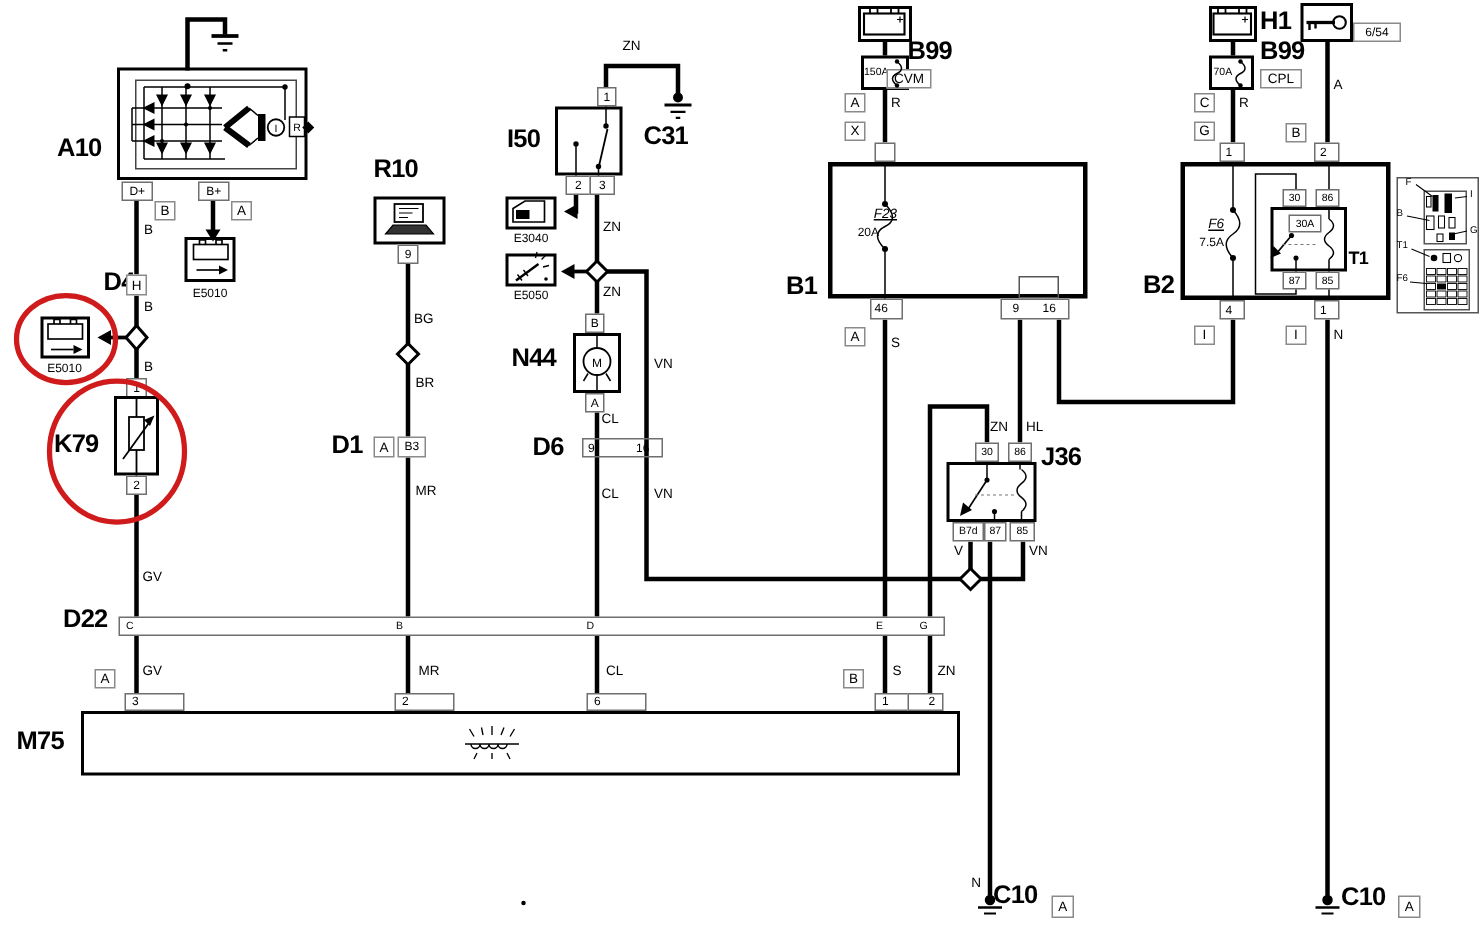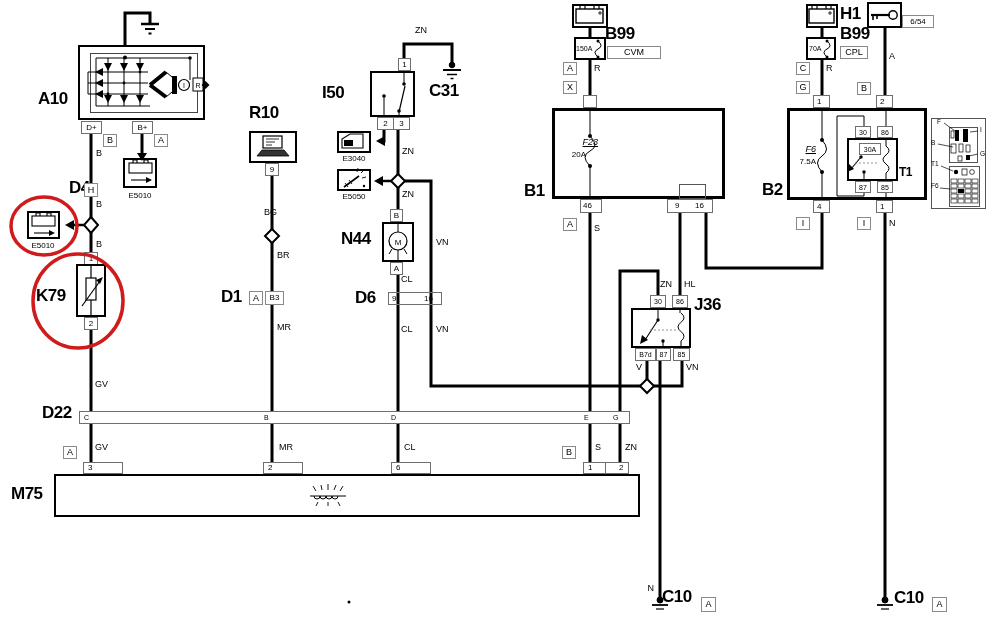--- a/index.html
+++ b/index.html
@@ -97,21 +97,21 @@
       <span>9</span>
     </div>
   <span class="ref" style="left:221px;top:288px">D1</span>
   <div class="tag" style="left:249px;top:291px;height:14px">
       <span>A</span>
     </div>
   <div class="tag" style="left:265px;top:291px;width:19px;height:14px;font-size:8px">
       <span>B3</span>
     </div>
 
-  <span class="ref" style="left:322px;top:84px">I50</span>
+  <span class="ref" style="left:338px;top:84px">I50</span>
   <div class="pin" style="left:398px;top:58px;width:13px;height:13px">
       <span>1</span>
     </div>
   <div class="comp" style="left:370px;top:71px;width:45px;height:46px"></div>
   <div class="pin" style="left:377px;top:117px;width:17px;height:13px">
       <span>2</span>
     </div>
   <div class="pin" style="left:393px;top:117px;width:17px;height:13px">
       <span>3</span>
     </div>
@@ -132,21 +132,21 @@
     </div>
   <span class="ref" style="left:355px;top:289px">D6</span>
   <div class="pin open" style="left:388px;top:292px;width:54px;height:13px"></div>
   <span class="wl" style="left:392px;top:295px;font-size:8px">9</span>
   <span class="wl" style="left:424px;top:295px;font-size:8px">16</span>
 
   <div class="comp" style="left:572px;top:4px;width:36px;height:24px;border-width:2px"></div>
   <span class="ref" style="left:605px;top:25px">B99</span>
   <div class="comp" style="left:574px;top:37px;width:32px;height:23px;border-width:2px"></div>
   <span class="wl" style="left:576px;top:45px;font-size:7px">150A</span>
-  <div class="tag" style="left:607px;top:46px;width:54px">
+  <div class="tag" style="left:591px;top:46px;width:30px">
       <span>CVM</span>
     </div>
   <div class="tag" style="left:563px;top:62px">
       <span>A</span>
     </div>
   <div class="tag" style="left:563px;top:81px">
       <span>X</span>
     </div>
   <span class="wl" style="left:594px;top:64px">R</span>
   <div class="pin" style="left:583px;top:95px;width:14px;height:13px"></div>
@@ -301,21 +301,21 @@
   <span class="wl r" style="left:638px;top:584px;width:16px">N</span>
   <span class="ref" style="left:894px;top:589px">C10</span>
   <div class="tag" style="left:932px;top:597px;width:15px;height:15px">
       <span>A</span>
     </div>
 
   <span class="wl" style="left:96px;top:149px">B</span>
   <span class="wl" style="left:96px;top:200px">B</span>
   <span class="wl" style="left:96px;top:240px">B</span>
   <span class="wl" style="left:95px;top:380px">GV</span>
-  <span class="wl" style="left:264px;top:208px">BG</span>
+  <span class="wl" style="left:276px;top:208px">BG</span>
   <span class="wl" style="left:277px;top:251px">BR</span>
   <span class="wl" style="left:277px;top:323px">MR</span>
   <span class="wl" style="left:415px;top:26px">ZN</span>
   <span class="wl" style="left:402px;top:147px">ZN</span>
   <span class="wl" style="left:402px;top:190px">ZN</span>
   <span class="wl" style="left:401px;top:275px">CL</span>
   <span class="wl" style="left:401px;top:325px">CL</span>
   <span class="wl" style="left:436px;top:238px">VN</span>
   <span class="wl" style="left:436px;top:325px">VN</span>
 

